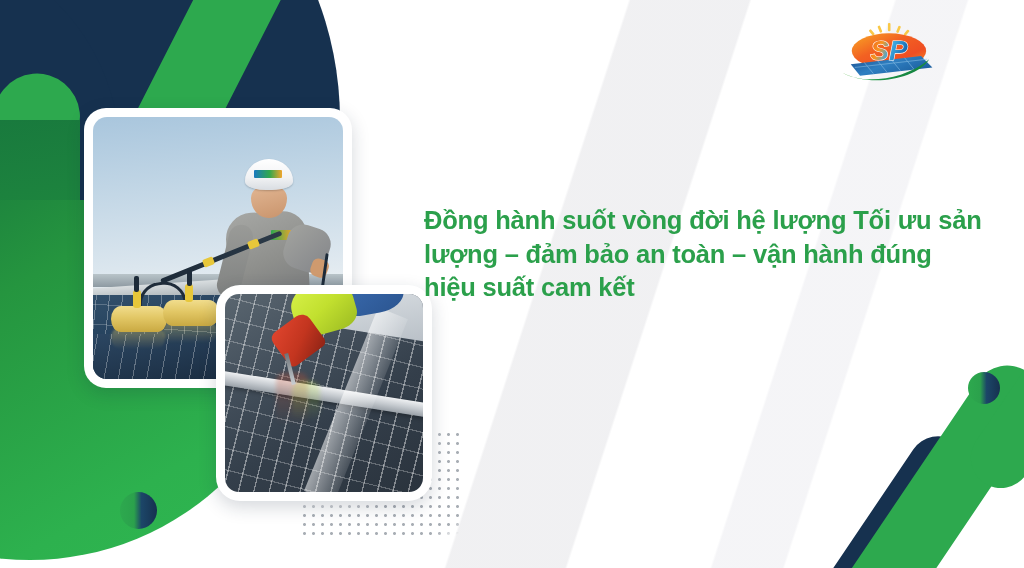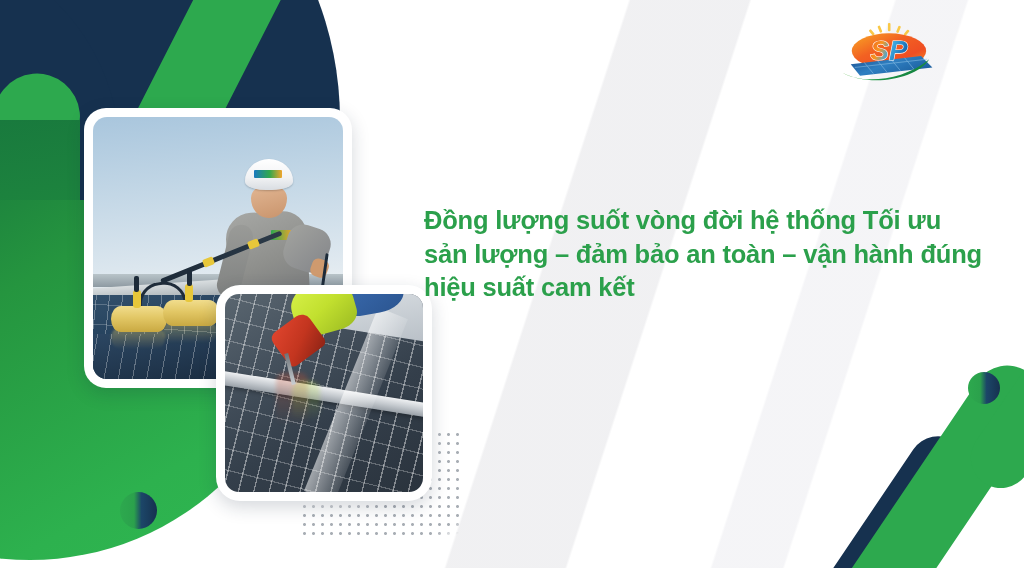--- a/index.html
+++ b/index.html
@@ -485,21 +485,21 @@
       <div class="p2-refl"></div>
       <div class="p2-glovrefl"></div>
       <div class="p2-sleeve"></div>
       <div class="p2-glove"></div>
       <div class="p2-drill"></div>
       <div class="p2-drill-bit"></div>
     </div>
   </div>
 
   <div class="text-block">
-    <p class="subline">Đồng lượng suốt vòng đời hệ thống Tối ưu sản lượng – đảm bảo an toàn – vận hành đúng hiệu suất cam kết</p>
+    <p class="subline">Đồng hành suốt vòng đời hệ lượng Tối ưu sản lượng – đảm bảo an toàn – vận hành đúng hiệu suất cam kết</p>
   </div>
 
   <div class="logo">
     <svg viewBox="0 0 200 120" width="104" height="62">
       <defs>
         <linearGradient id="gLet" x1="0" y1="0" x2="1" y2="0.4">
           <stop offset="0%" stop-color="#F05A1E"></stop>
           <stop offset="35%" stop-color="#F7941E"></stop>
           <stop offset="62%" stop-color="#3FA9E0"></stop>
           <stop offset="100%" stop-color="#1667B0"></stop>

